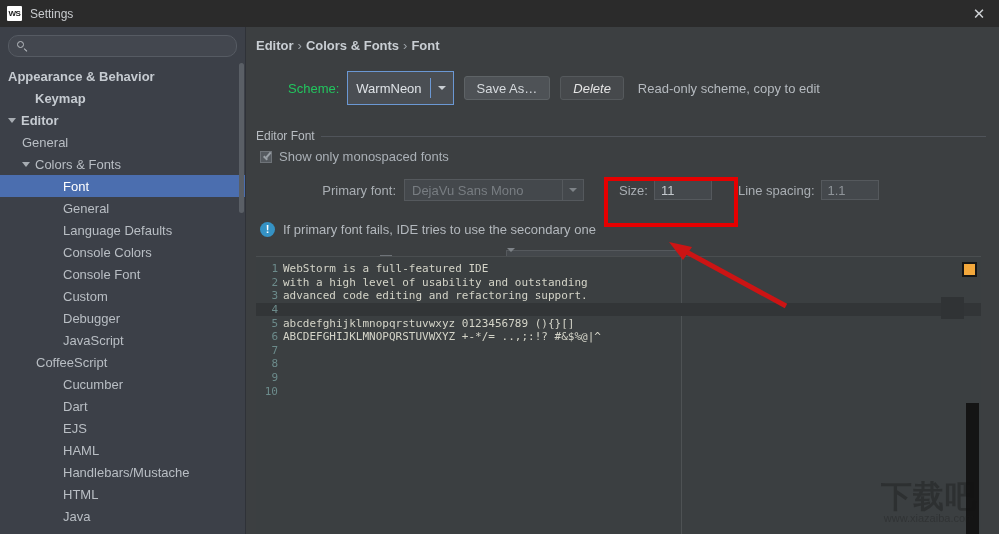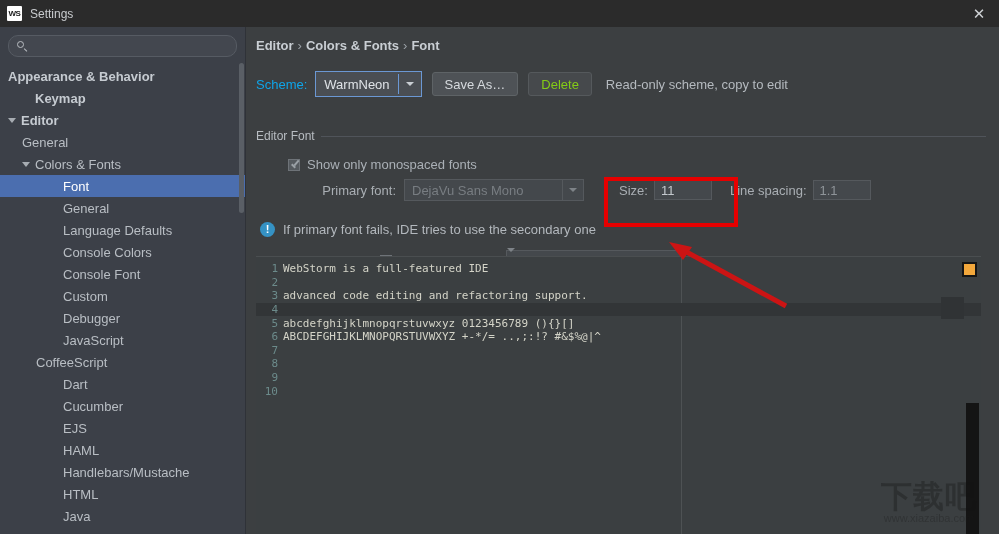--- a/index.html
+++ b/index.html
@@ -85,52 +85,52 @@
   
   .right{position:absolute;left:246px;top:27px;width:753px;height:507px;background:#3c3f41;}
   .breadcrumb{
     position:absolute;left:10px;top:11px;font-size:13px;font-weight:bold;color:#c9ced3;
     white-space:nowrap;
   }
   .breadcrumb .sep{color:#9aa0a6;font-weight:normal;margin:0 4px;}
 
   
   .scheme-row{position:absolute;left:10px;top:44px;display:flex;align-items:center;}
-  .lbl{color:#0ea5e9;font-size:13px;}
+  .lbl{color:#22c55e;font-size:13px;margin-left:32px;}
   .combo{
-    height:26px;background:#4a4e53;border:1px solid #6b98d4;
+    height:34px;background:#4a4e53;border:1px solid #6b98d4;
     display:flex;align-items:center;margin-left:8px;box-sizing:border-box;
   }
   .combo .val{color:#dfe3e7;font-size:13px;padding:0 8px;white-space:nowrap;}
   .combo .sepline{width:1px;height:20px;background:#6b98d4;}
   .combo .caret{
     width:22px;height:20px;display:flex;align-items:center;justify-content:center;
   }
   .caret-glyph{
     width:0;height:0;border-top:4px solid #c9ced3;
     border-left:4px solid transparent;border-right:4px solid transparent;
   }
   .btn{
     height:24px;padding:0 12px;background:#4e5256;border:1px solid #5e6366;
     color:#d6dade;font-size:13px;border-radius:3px;margin-left:10px;
     display:flex;align-items:center;cursor:pointer;box-sizing:border-box;
     font-family:"Liberation Sans", sans-serif;
   }
-  .btn.disabled{color:#84cc16;background:#46494c;border-color:#55595c;cursor:default;}
+  .btn.disabled{color:#e5e5e5;background:#46494c;border-color:#55595c;cursor:default;font-style:italic;}
   .readonly-note{color:#b5babf;font-size:13px;margin-left:14px;white-space:nowrap;}
 
   
   .group{position:absolute;left:10px;top:110px;width:730px;}
   .group-title{
     position:absolute;left:0;top:-8px;background:#3c3f41;padding-right:6px;
     color:#b8bdc2;font-size:12px;
   }
   .group-line{position:absolute;left:0;top:-1px;width:730px;height:1px;background:#50545a;}
 
-  .chk-row{position:absolute;left:4px;top:20px;display:flex;align-items:center;margin-left:28px;}
+  .chk-row{position:absolute;left:4px;top:12px;display:flex;align-items:center;}
   .checkbox{
     width:12px;height:12px;box-sizing:border-box;
     border:1px solid #6e7378;background:#555a5f;margin-right:7px;position:relative;
   }
   .checkbox.checked::after{
     content:"";position:absolute;left:2px;top:5px;width:5px;height:2px;
     background:#9aa0a6;transform:rotate(45deg);
   }
   .checkbox.checked::before{
     content:"";position:absolute;left:4px;top:2px;width:7px;height:2px;
@@ -151,21 +151,21 @@
     border-left:4px solid transparent;border-right:4px solid transparent;
   }
   .size-label{color:#a9aeb3;font-size:13px;margin-left:35px;}
   .txtbox{
     height:20px;width:58px;background:#44484c;border:1px solid #55595d;
     color:#c3c8cd;font-size:13px;padding:0 6px;margin-left:6px;
     box-sizing:border-box;line-height:18px;
     font-family:"Liberation Sans", sans-serif;outline:none;
   }
   .txtbox.dim{color:#8f9499;}
-  .ls-label{color:#a9aeb3;font-size:13px;margin-left:18px;}
+  .ls-label{color:#a9aeb3;font-size:13px;margin-left:26px;}
 
   .red-box{
     position:absolute;left:348px;top:40px;width:134px;height:50px;
     border:4px solid #e60000;box-sizing:border-box;pointer-events:none;
   }
 
   .info-row{position:absolute;left:4px;top:85px;display:flex;align-items:center;}
   .info-icon{
     width:15px;height:15px;border-radius:50%;background:#3592c4;
     display:flex;align-items:center;justify-content:center;margin-right:8px;
@@ -302,25 +302,25 @@
         <div class="node" style="padding-left: 50px;">
           <span class="arrow none"></span>
           <span>JavaScript</span>
         </div>
         <div class="node" style="padding-left: 23px;">
           <span class="arrow none"></span>
           <span>CoffeeScript</span>
         </div>
         <div class="node" style="padding-left: 50px;">
           <span class="arrow none"></span>
+          <span>Cucumber</span>
+        </div>
+        <div class="node" style="padding-left: 50px;">
+          <span class="arrow none"></span>
           <span>Dart</span>
-        </div>
-        <div class="node" style="padding-left: 50px;">
-          <span class="arrow none"></span>
-          <span>Cucumber</span>
         </div>
         <div class="node" style="padding-left: 50px;">
           <span class="arrow none"></span>
           <span>EJS</span>
         </div>
         <div class="node" style="padding-left: 50px;">
           <span class="arrow none"></span>
           <span>HAML</span>
         </div>
         <div class="node" style="padding-left: 50px;">
@@ -401,21 +401,21 @@
         </div>
       </div>
     </div>
   </div>
 
   <div class="preview">
     <div class="gutter"></div>
     <div class="guide"></div>
     <div class="code-lines" id="code-lines">
         <div class="cl"><span class="ln">1</span><span class="tx">WebStorm is a full-featured IDE</span></div>
-        <div class="cl"><span class="ln">2</span></div>
+        <div class="cl"><span class="ln">2</span><span class="tx">with a high level of usability and outstanding</span></div>
         <div class="cl"><span class="ln">3</span><span class="tx">advanced code editing and refactoring support.</span></div>
         <div class="cl caret"><span class="ln">4</span><span class="tx"></span></div>
         <div class="cl"><span class="ln">5</span><span class="tx">abcdefghijklmnopqrstuvwxyz 0123456789 (){}[]</span></div>
         <div class="cl"><span class="ln">6</span><span class="tx">ABCDEFGHIJKLMNOPQRSTUVWXYZ +-*/= ..,;:!? #&amp;$%@|^</span></div>
         <div class="cl"><span class="ln">7</span><span class="tx"></span></div>
         <div class="cl"><span class="ln">8</span><span class="tx"></span></div>
         <div class="cl"><span class="ln">9</span><span class="tx"></span></div>
         <div class="cl"><span class="ln">10</span><span class="tx"></span></div>
       </div>
     <div class="sb-left-strip"></div>

